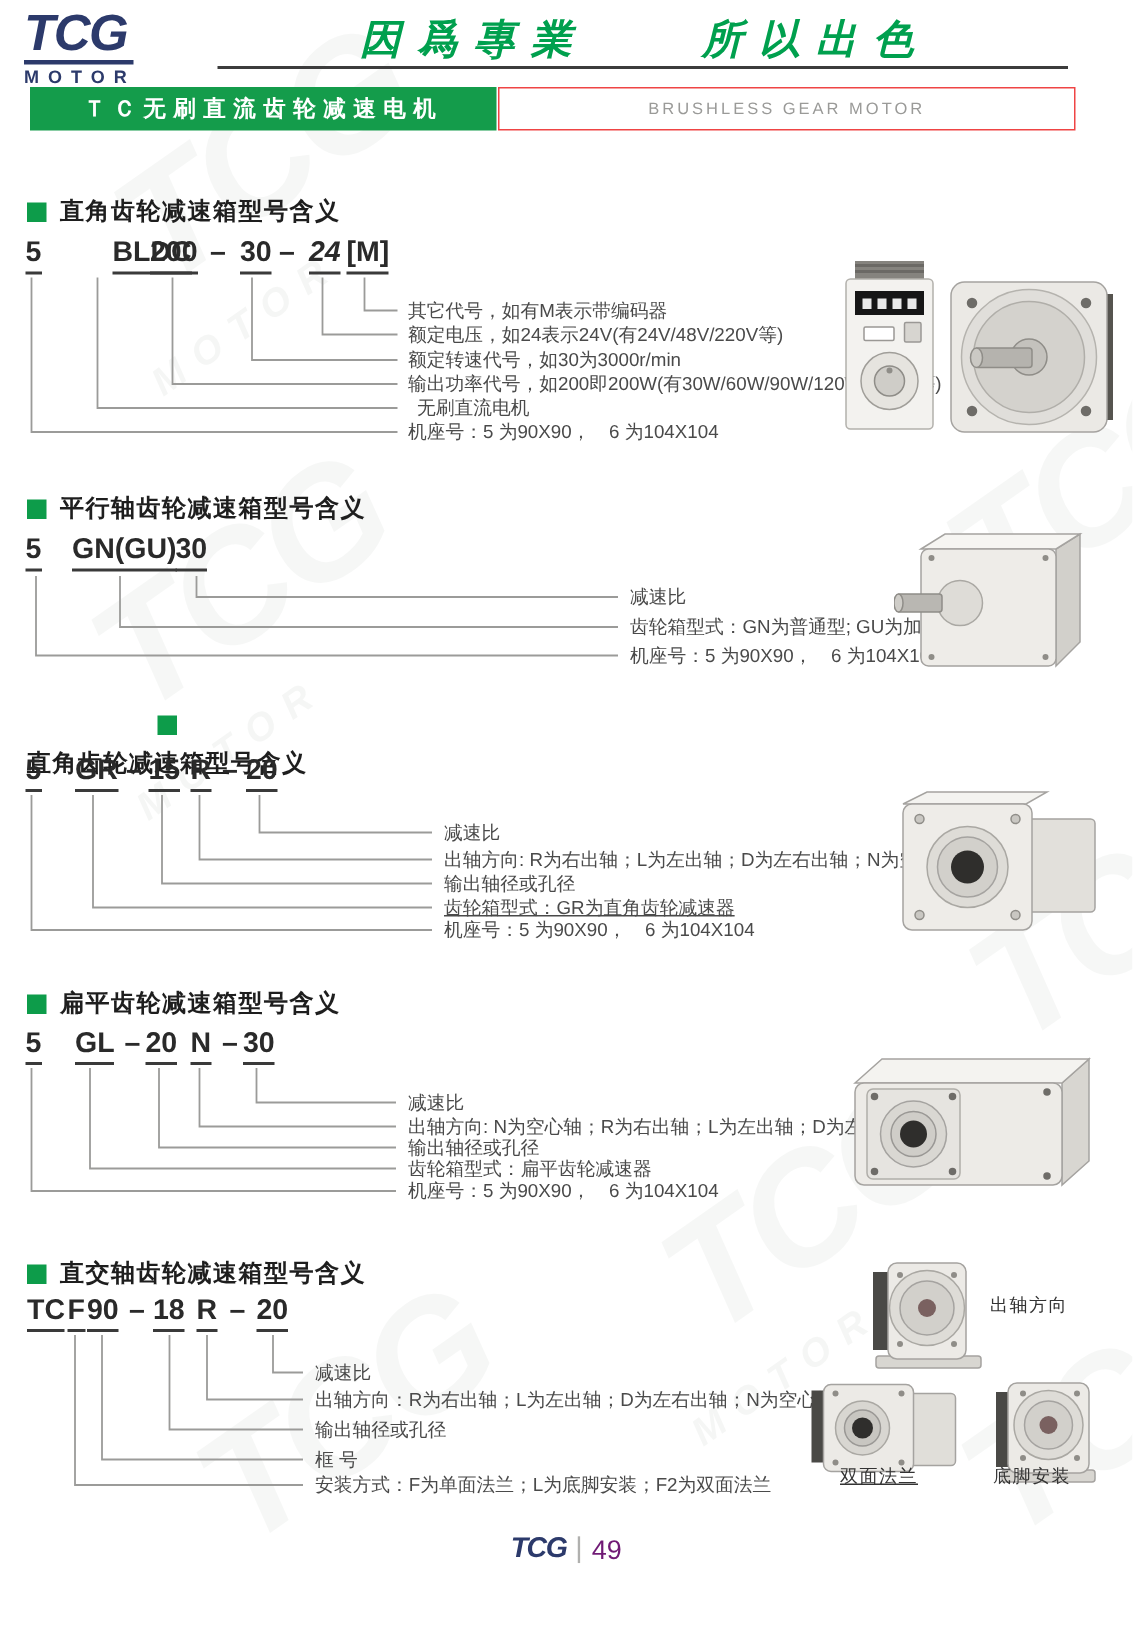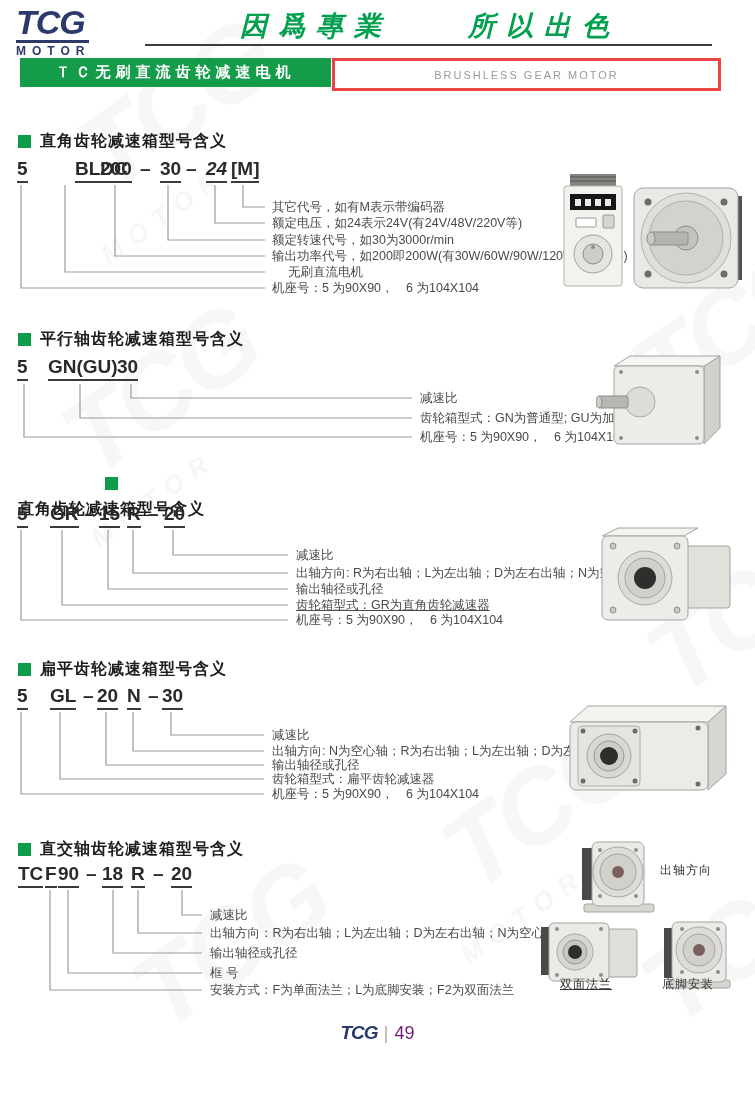--- a/index.html
+++ b/index.html
@@ -16,21 +16,21 @@
   .logo{position:absolute;left:16px;top:4px;width:120px;}
   .logo-tcg{font-style:italic;font-weight:900;font-size:34px;letter-spacing:-1px;color:#2c3a6b;
             border-bottom:3px solid #2c3a6b;display:inline-block;padding:0 4px 0 0;line-height:36px;}
   .logo-motor{font-weight:700;font-size:12px;letter-spacing:6px;color:#2c3a6b;margin-top:1px;}
   .slogan{position:absolute;left:150px;top:8px;width:560px;text-align:center;
           font-style:italic;font-weight:900;font-size:27px;letter-spacing:11px;color:#00a04e;}
   .header-rule{position:absolute;left:145px;top:44px;width:567px;height:0;border-top:2px solid #3c3c3c;}
   .banner-cn{position:absolute;left:20px;top:58px;width:311px;height:29px;background:#149c4b;
              color:#fff;font-weight:700;font-size:15px;letter-spacing:5px;
              display:flex;align-items:center;justify-content:center;}
-  .banner-en{position:absolute;left:332px;top:58px;width:383px;height:27px;border:3px solid #ef4444;
+  .banner-en{position:absolute;left:332px;top:58px;width:383px;height:27px;border:1px solid #ef4444;
              color:#9a9a98;font-size:11px;letter-spacing:2px;
              display:flex;align-items:center;justify-content:center;}
 
   
   .sec-title{position:absolute;left:18px;height:18px;display:flex;align-items:center;gap:9px;}
   .sec-sq{width:13px;height:13px;background:#0d9c4a;flex:0 0 auto;}
   .sec-txt{font-weight:700;font-size:16px;color:#1e1e1e;letter-spacing:1px;}
 
   .tok{position:absolute;font-weight:700;font-size:19px;color:#2a2a2a;line-height:20px;}
   .tok.u{border-bottom:2px solid #3a3a3a;padding-bottom:2px;}
@@ -115,21 +115,21 @@
   <span class="tok u" style="left:100px;top:159px;">200</span>
   <span class="tok" style="left:140px;top:159px;">–</span>
   <span class="tok u" style="left:160px;top:159px;">30</span>
   <span class="tok" style="left:186px;top:159px;">–</span>
   <span class="tok u" style="left:206px;top:159px;font-style:italic;">24</span>
   <span class="tok u" style="left:231px;top:159px;">[M]</span>
   <div class="callout" style="left:272px;top:199px;">其它代号，如有M表示带编码器</div>
   <div class="callout" style="left:272px;top:215px;">额定电压，如24表示24V(有24V/48V/220V等)</div>
   <div class="callout" style="left:272px;top:232px;">额定转速代号，如30为3000r/min</div>
   <div class="callout" style="left:272px;top:248px;">输出功率代号，如200即200W(有30W/60W/90W/120W/200W等)</div>
-  <div class="callout" style="left:288px;top:264px;">无刷直流电机</div>
+  <div class="callout" style="left:278px;top:264px;">无刷直流电机</div>
   <div class="callout" style="left:272px;top:280px;">机座号：5 为90X90，　6 为104X104</div>
 
   <div class="pimg" style="left:556px;top:168px;width:190px;height:130px;">
     <svg width="190" height="130" viewBox="0 0 190 130">
       <rect x="174" y="28" width="12" height="84" fill="#56544f"></rect>
       <rect x="14" y="6" width="46" height="14" fill="#85837e"></rect>
       <rect x="14" y="8" width="46" height="2" fill="#6b6965"></rect>
       <rect x="14" y="12" width="46" height="2" fill="#6b6965"></rect>
       <rect x="8" y="18" width="58" height="100" rx="3" fill="#f3f2ef" stroke="#b3b1ac"></rect>
       <rect x="14" y="26" width="46" height="16" fill="#161616"></rect>

